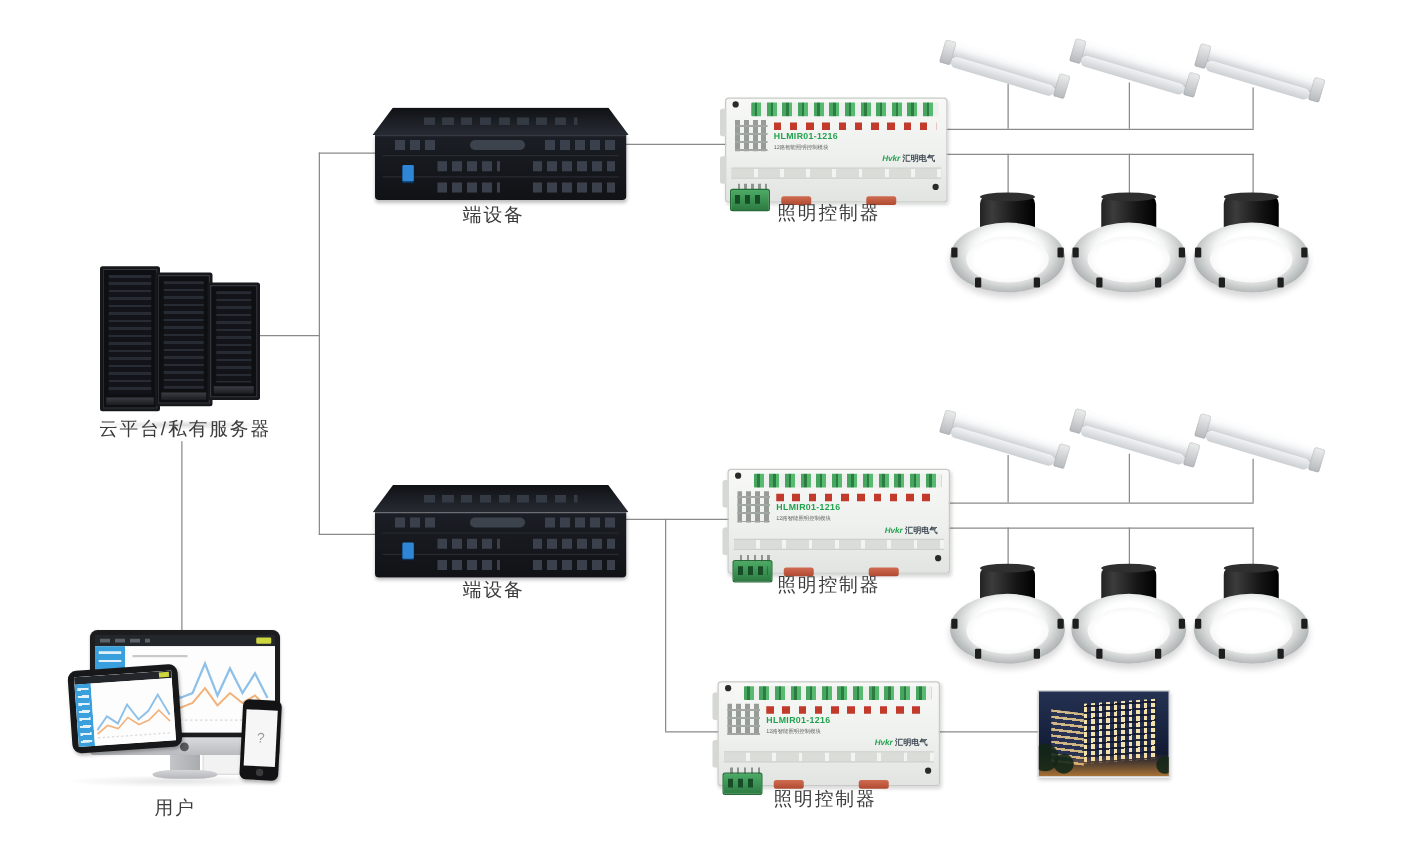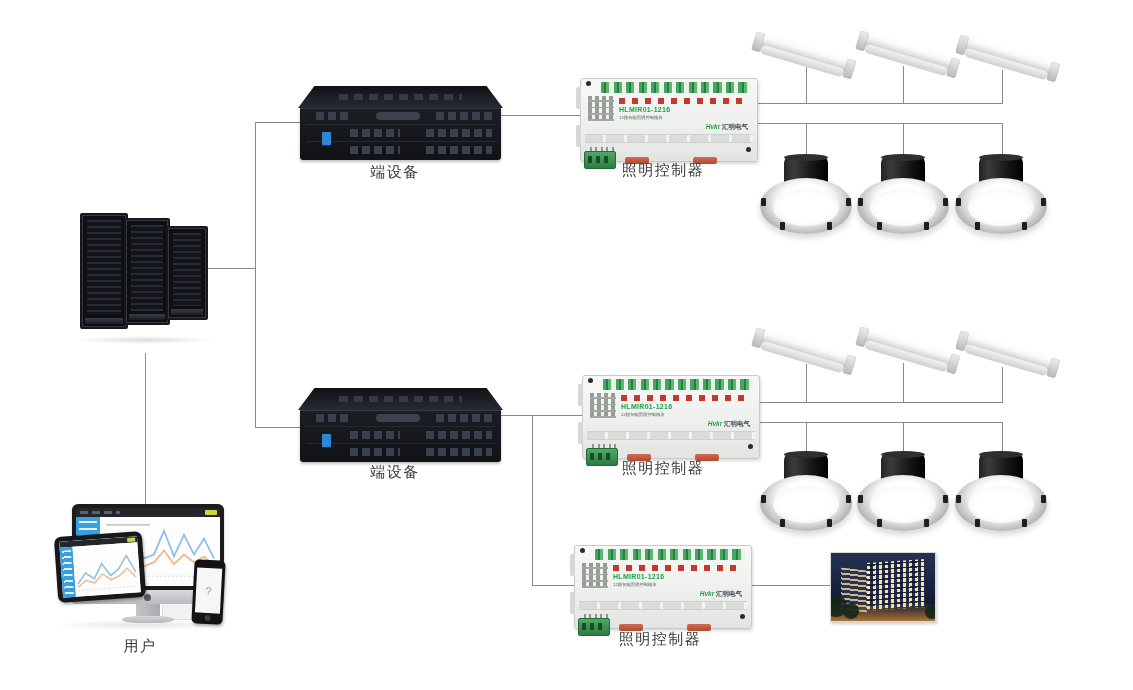--- a/index.html
+++ b/index.html
@@ -210,20 +210,21 @@
     <div class="tower t2">
         <div class="tower-inner"></div>
         <div class="tower-foot"></div>
       </div>
     <div class="tower t3">
         <div class="tower-inner"></div>
         <div class="tower-foot"></div>
       </div>
     <div class="rack-shadow"></div>
   </div>
+  <div class="node-label" style="left:58px;top:334px;width:180px;">云平台/私有服务器</div>
 
   <div class="end-device" style="left:298px;top:86px;">
     <div class="ed-lid"></div>
     <div class="ed-body">
       <div class="ed-row" style="top:0;">
           <div class="ed-ports" style="left:10px;width:36px;"></div>
           <div class="ed-pill" style="left:70px;width:44px;"></div>
           <div class="ed-ports" style="left:130px;width:56px;"></div>
         </div>
       <div class="ed-row" style="top:17px;">

